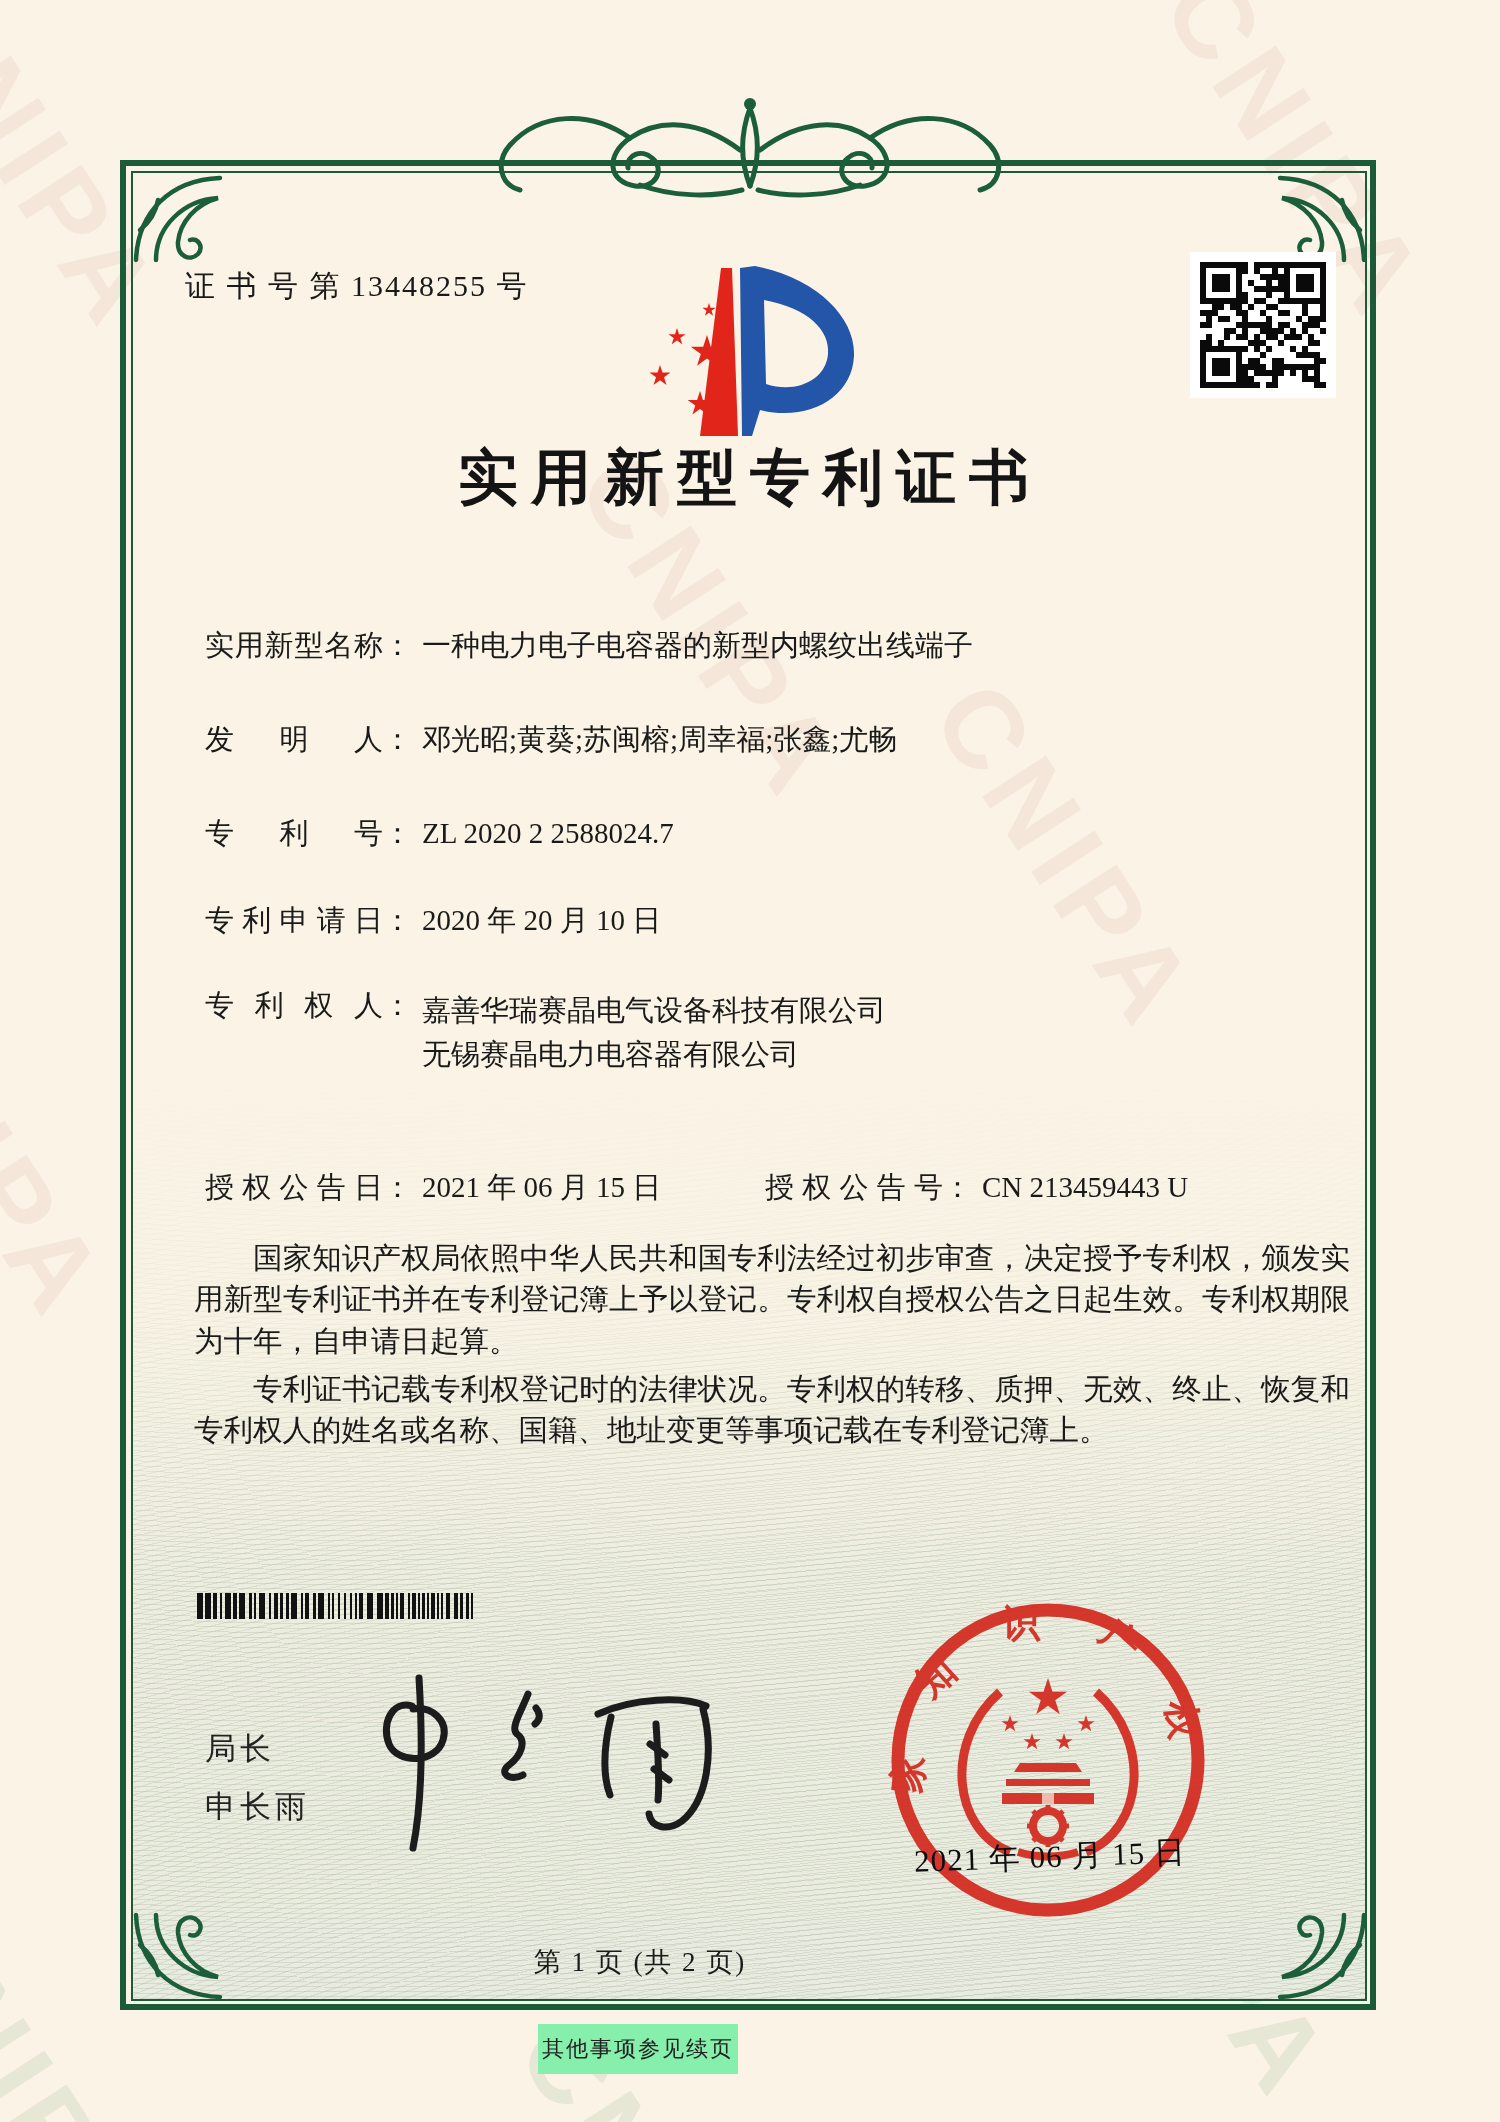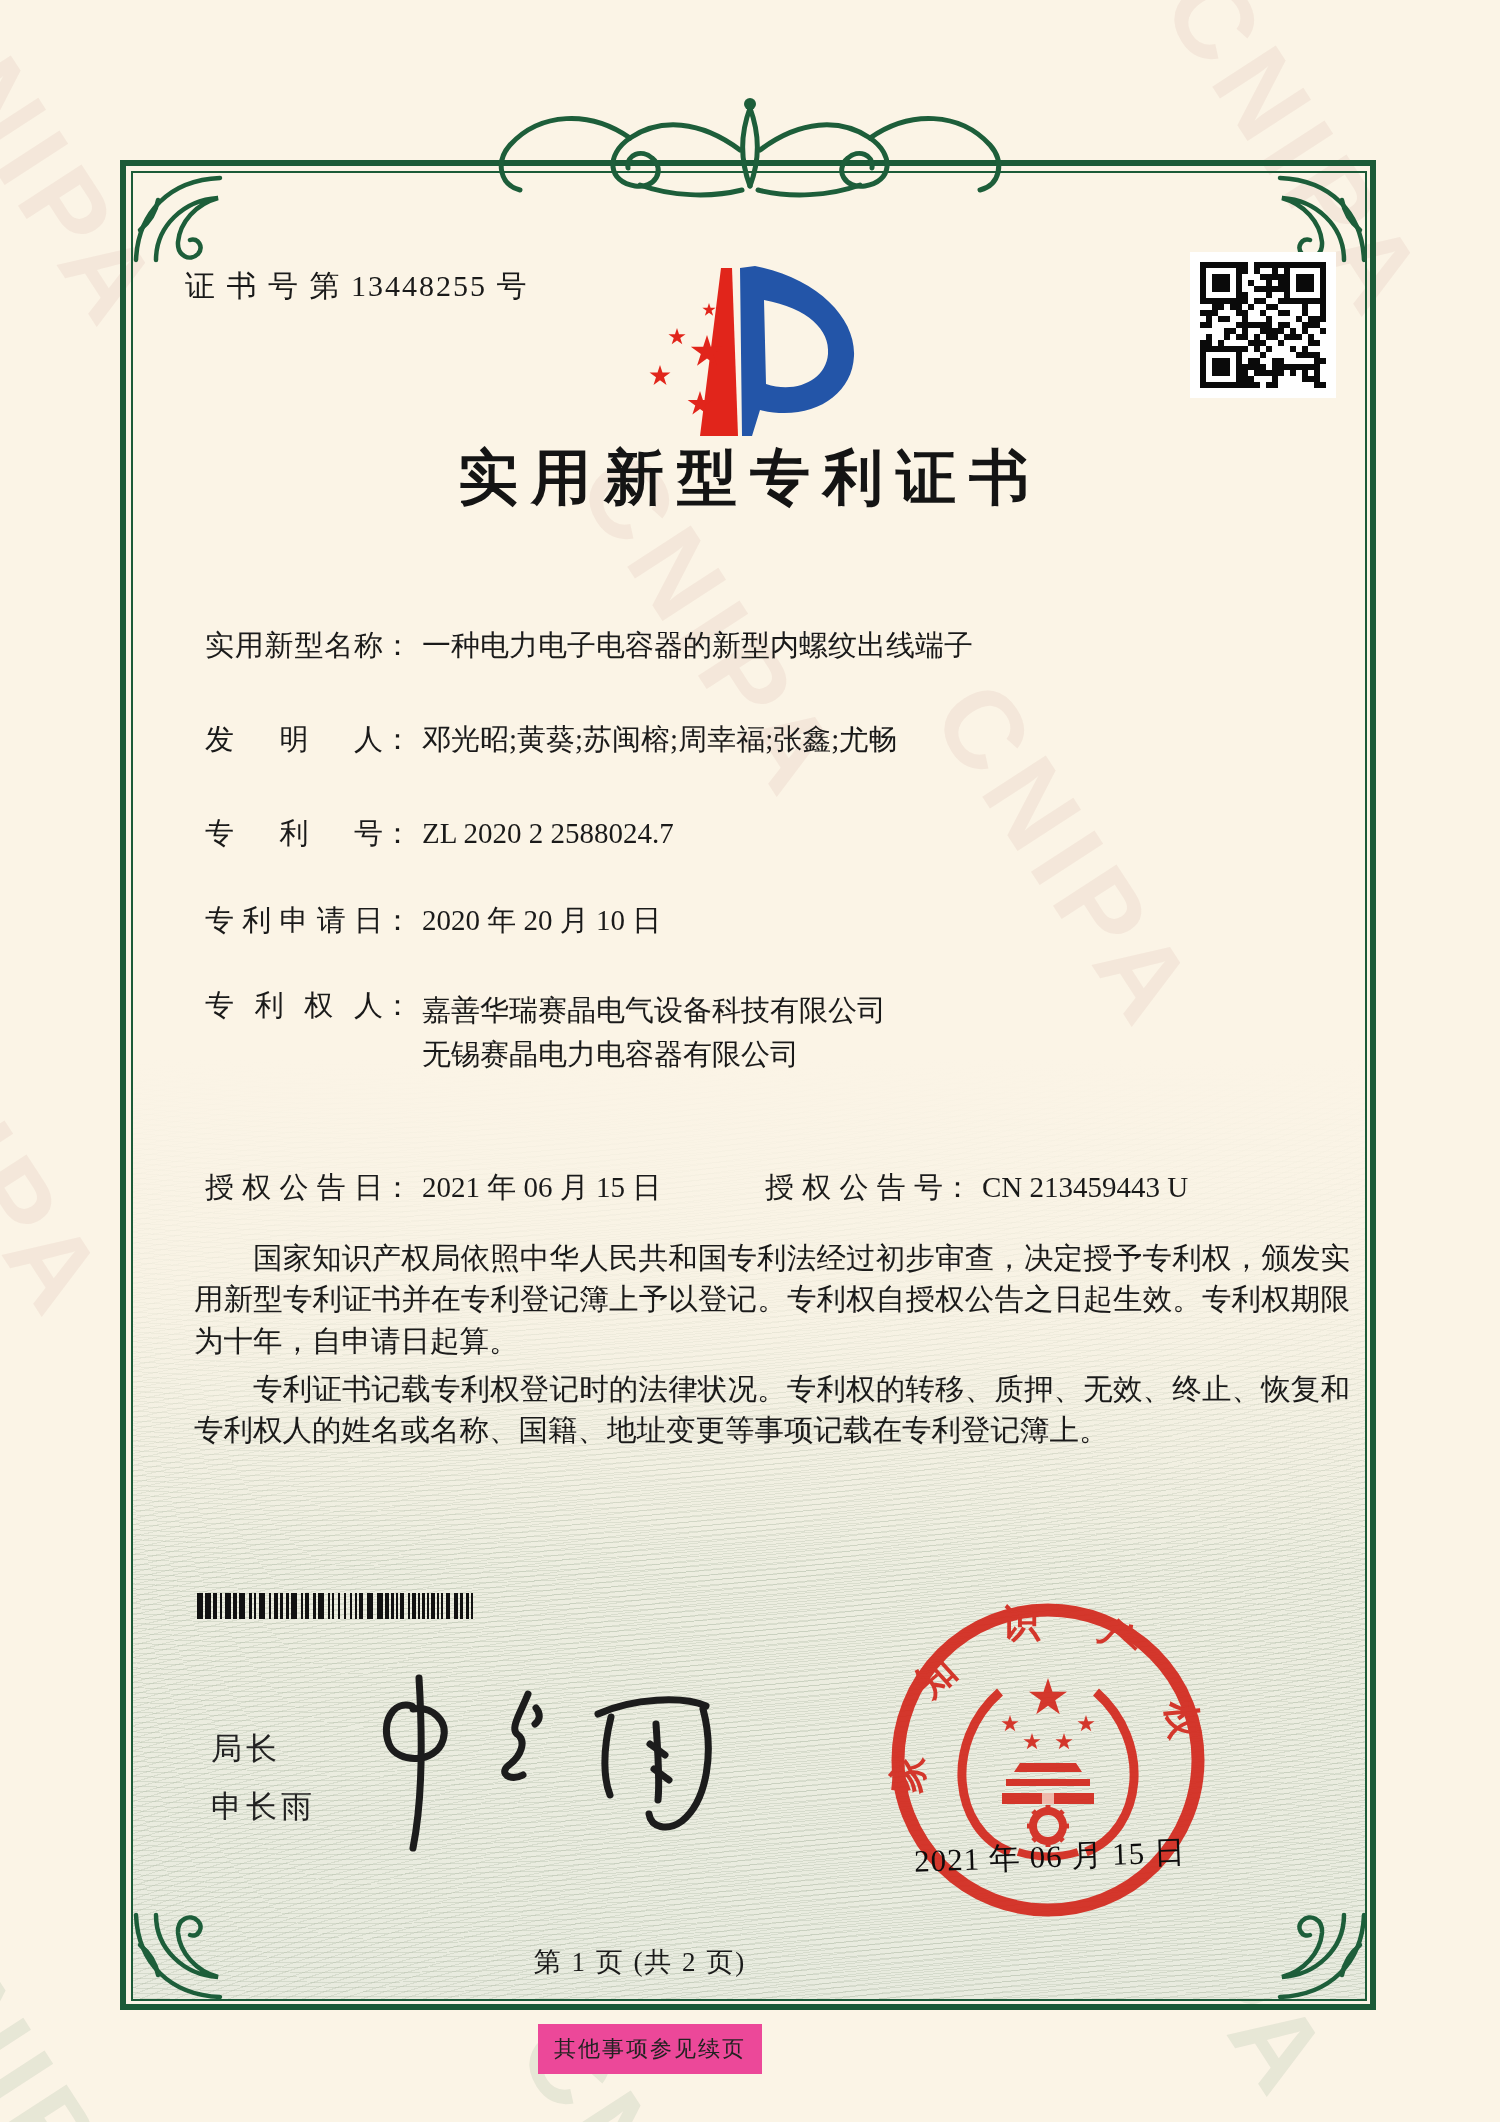--- a/index.html
+++ b/index.html
@@ -53,33 +53,33 @@
   .val2{margin-left:10px;line-height:1.52;}
   .pair2{position:absolute;left:560px;top:0;}
   
   .paras{position:absolute;z-index:5;left:178px;top:1238px;width:1172px;font-size:29.5px;}
   .paras p{margin:0 0 7px 16px;text-indent:2em;text-align:justify;line-height:1.4;}
   
   .barcode{position:absolute;z-index:5;left:197px;top:1593px;height:26px;display:flex;align-items:stretch;}
   .bar{background:#111;}
   .sig-title,.sig-name{
     position:absolute;z-index:5;left:205px;font-size:31px;
-    font-family:"Liberation Sans","DejaVu Sans",sans-serif;color:#222;letter-spacing:4px;margin-left:6px;
+    font-family:"Liberation Sans","DejaVu Sans",sans-serif;color:#222;letter-spacing:4px;
   }
   .sig-title{top:1728px;}
   .sig-name{top:1786px;}
   .sig-script{position:absolute;z-index:6;left:350px;top:1668px;}
   .seal{position:absolute;z-index:6;left:880px;top:1592px;opacity:.92;}
   .seal-date{
     position:absolute;z-index:7;left:888px;top:1836px;width:324px;text-align:center;
     font-size:31px;color:#0d0d0d;letter-spacing:1px;transform:rotate(-2deg);white-space:nowrap;
   }
   .page-info{position:absolute;z-index:5;left:460px;top:1944px;width:360px;text-align:center;font-size:27px;letter-spacing:2px;}
   .cont-note{
-    position:absolute;z-index:5;left:538px;top:2024px;width:224px;height:50px;background:#ec4899;
+    position:absolute;z-index:5;left:538px;top:2024px;width:200px;height:50px;background:#86efac;
     text-align:center;line-height:50px;font-size:22px;letter-spacing:2px;color:#222;
   }
 </style>
 </head>
 <body>
 
 <div class="page">
 
   <span class="wm wm-warm" style="left:-20px;top:-40px;">CNIPA</span>
   <span class="wm wm-warm" style="left:1245px;top:-50px;">CNIPA</span>

